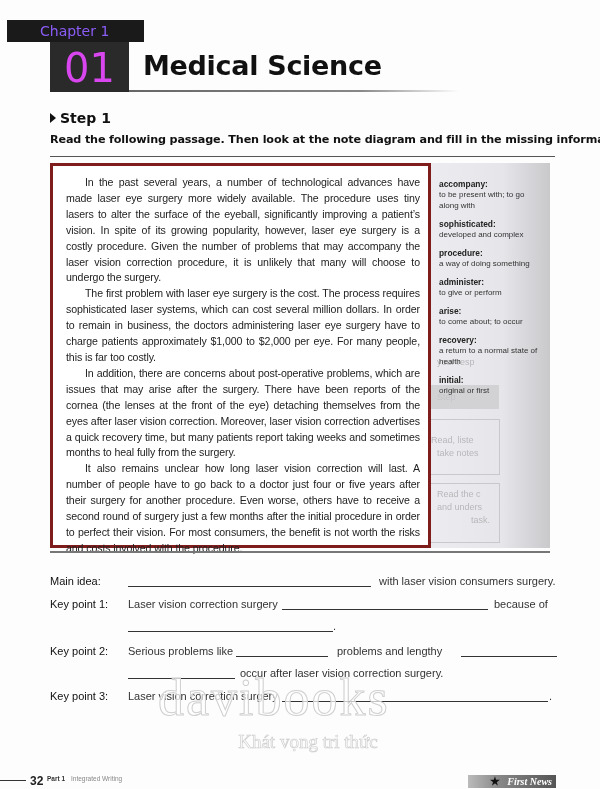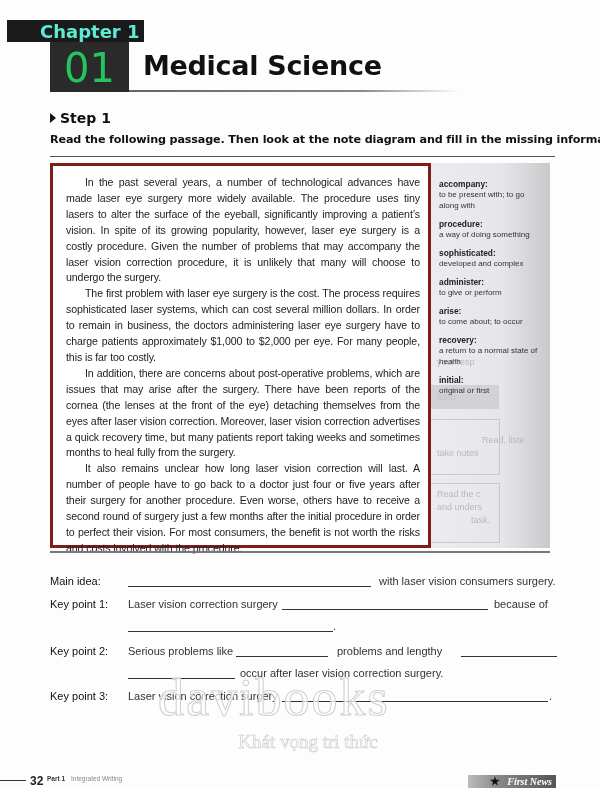--- a/index.html
+++ b/index.html
@@ -1,22 +1,22 @@
 <!DOCTYPE html>
 <html><head>
 <meta charset="utf-8">
 <style>
   html,body{margin:0;padding:0;}
   body{width:600px;height:789px;background:#fdfdfd;position:relative;overflow:hidden;
        font-family:"Liberation Sans",sans-serif;color:#1b1b1b;}
   .chapter-tab{position:absolute;left:7px;top:20px;width:137px;height:22px;background:#1a1a1a;
-       color:#5eead4;font-family:"DejaVu Sans",sans-serif;font-size:18px;font-weight:bold;
+       color:#8b5cf6;font-family:"DejaVu Sans",sans-serif;font-size:14px;font-weight:normal;
        padding-left:33px;box-sizing:border-box;line-height:23px;}
   .num-box{position:absolute;left:50px;top:42px;width:79px;height:50px;background:#2a2a2a;
-       color:#22c55e;font-family:"DejaVu Sans",sans-serif;font-size:40px;text-align:center;line-height:52px;}
+       color:#d946ef;font-family:"DejaVu Sans",sans-serif;font-size:40px;text-align:center;line-height:52px;}
   .title{position:absolute;left:143px;top:50px;font-family:"DejaVu Sans",sans-serif;
        font-size:27px;font-weight:bold;color:#111;letter-spacing:-0.3px;}
   .title-rule{position:absolute;left:129px;top:90px;width:330px;height:2px;
        background:linear-gradient(90deg,#666 0%,#888 70%,rgba(200,200,200,0) 100%);}
   .step{position:absolute;left:50px;top:110px;font-family:"DejaVu Sans",sans-serif;font-size:14px;
        font-weight:bold;color:#111;}
   .step .tri{display:inline-block;width:0;height:0;border-left:6px solid #111;
        border-top:5px solid transparent;border-bottom:5px solid transparent;margin-right:4px;vertical-align:0px;}
   .instr{position:absolute;left:50px;top:133px;font-family:"DejaVu Sans",sans-serif;font-size:11.2px;
        font-weight:bold;color:#111;letter-spacing:-0.15px;white-space:nowrap;}
@@ -76,39 +76,39 @@
     <p>The first problem with laser eye surgery is the cost. The process requires sophisticated laser systems, which can cost several million dollars. In order to remain in business, the doctors administering laser eye surgery have to charge patients approximately $1,000 to $2,000 per eye. For many people, this is far too costly.</p>
     <p>In addition, there are concerns about post-operative problems, which are issues that may arise after the surgery. There have been reports of the cornea (the lenses at the front of the eye) detaching themselves from the eyes after laser vision correction. Moreover, laser vision correction advertises a quick recovery time, but many patients report taking weeks and sometimes months to heal fully from the surgery.</p>
     <p>It also remains unclear how long laser vision correction will last. A number of people have to go back to a doctor just four or five years after their surgery for another procedure. Even worse, others have to receive a second round of surgery just a few months after the initial procedure in order to perfect their vision. For most consumers, the benefit is not worth the risks and costs involved with the procedure.</p>
   </div>
   <div class="side">
 
     <div class="ghost" style="left:6px;top:194px;">your resp</div>
     <div class="ghost-bar" style="left:0;top:222px;width:68px;height:24px;"></div>
     <div class="ghost" style="left:6px;top:229px;color:#c4c4c7;">Step</div>
     <div class="ghost-box" style="left:0;top:256px;width:68px;height:54px;border-left:none;"></div>
-    <div class="ghost" style="left:8px;top:272px;padding-left:43px;">Read, liste</div>
+    <div class="ghost" style="left:0;top:272px;">Read, liste</div>
     <div class="ghost" style="left:6px;top:285px;">take notes</div>
     <div class="ghost-box" style="left:0;top:320px;width:68px;height:58px;border-left:none;"></div>
     <div class="ghost" style="left:6px;top:326px;">Read the c</div>
     <div class="ghost" style="left:6px;top:339px;">and unders</div>
     <div class="ghost" style="left:40px;top:352px;">task.</div>
 
     <div class="side-inner">
       <div>
         <div class="gloss-term">accompany:</div>
         <div class="gloss-def">to be present with; to go along with</div>
       </div>
       <div>
+        <div class="gloss-term">sophisticated:</div>
+        <div class="gloss-def">developed and complex</div>
+      </div>
+      <div>
         <div class="gloss-term">procedure:</div>
         <div class="gloss-def">a way of doing something</div>
-      </div>
-      <div>
-        <div class="gloss-term">sophisticated:</div>
-        <div class="gloss-def">developed and complex</div>
       </div>
       <div>
         <div class="gloss-term">administer:</div>
         <div class="gloss-def">to give or perform</div>
       </div>
       <div>
         <div class="gloss-term">arise:</div>
         <div class="gloss-def">to come about; to occur</div>
       </div>
       <div>

